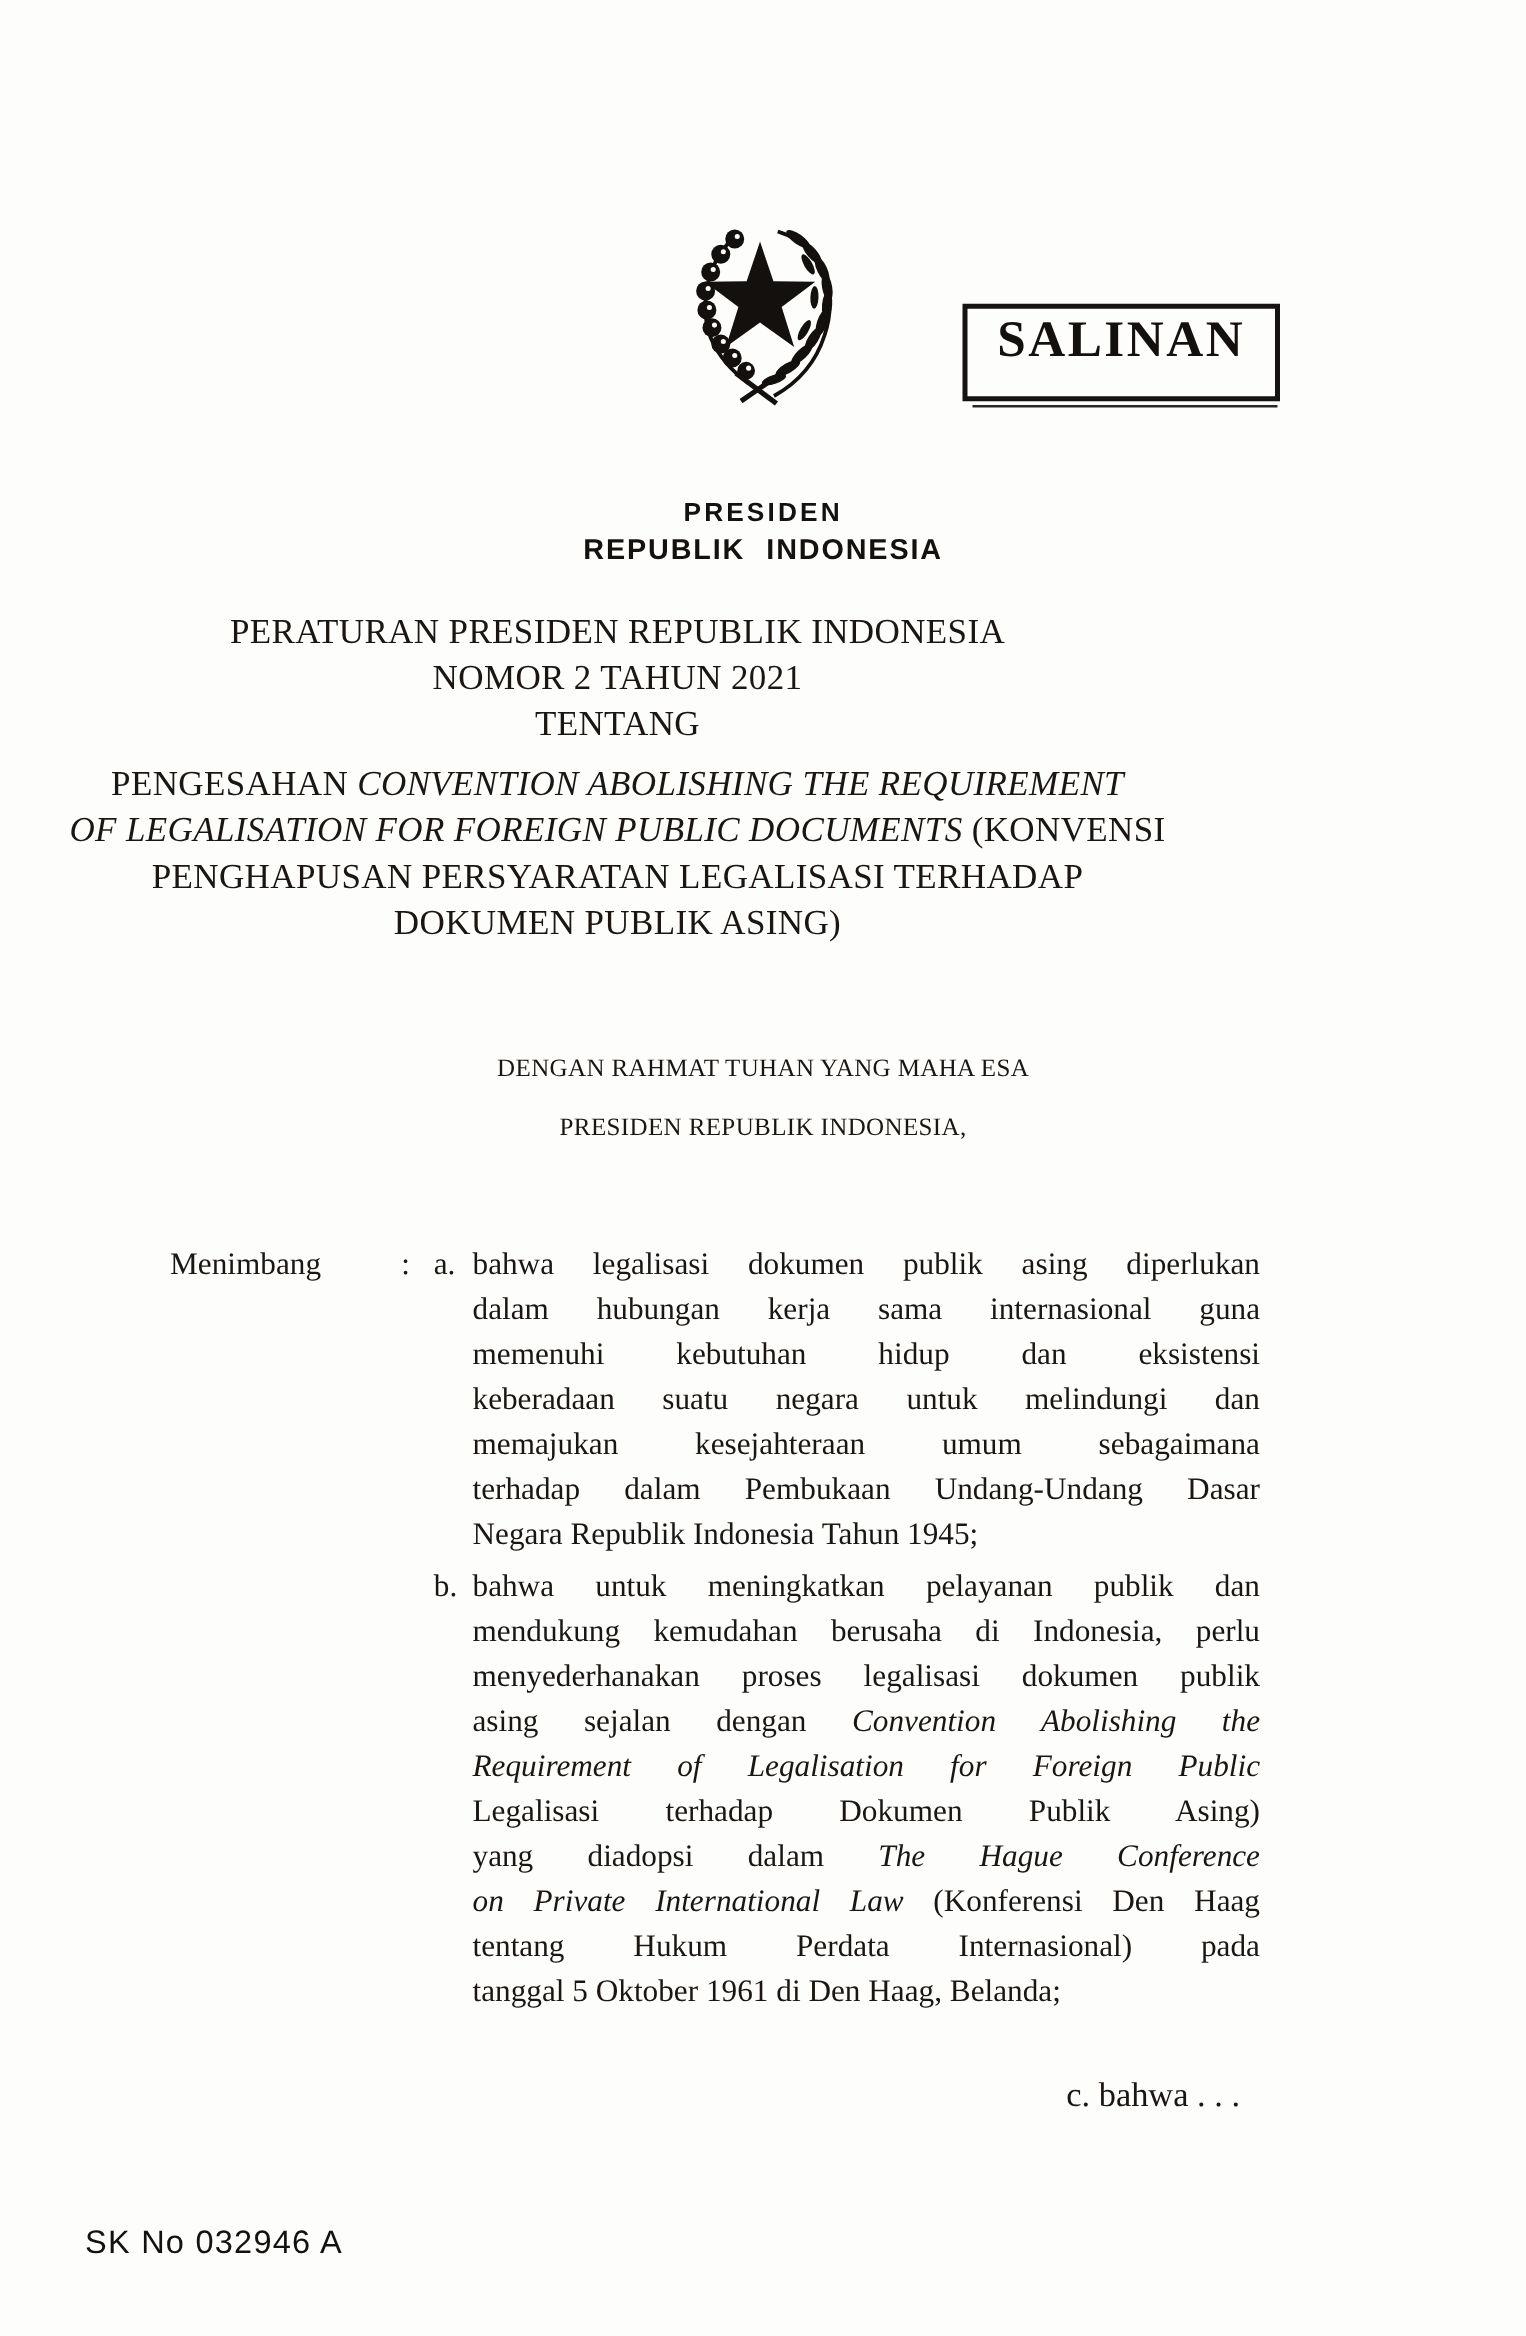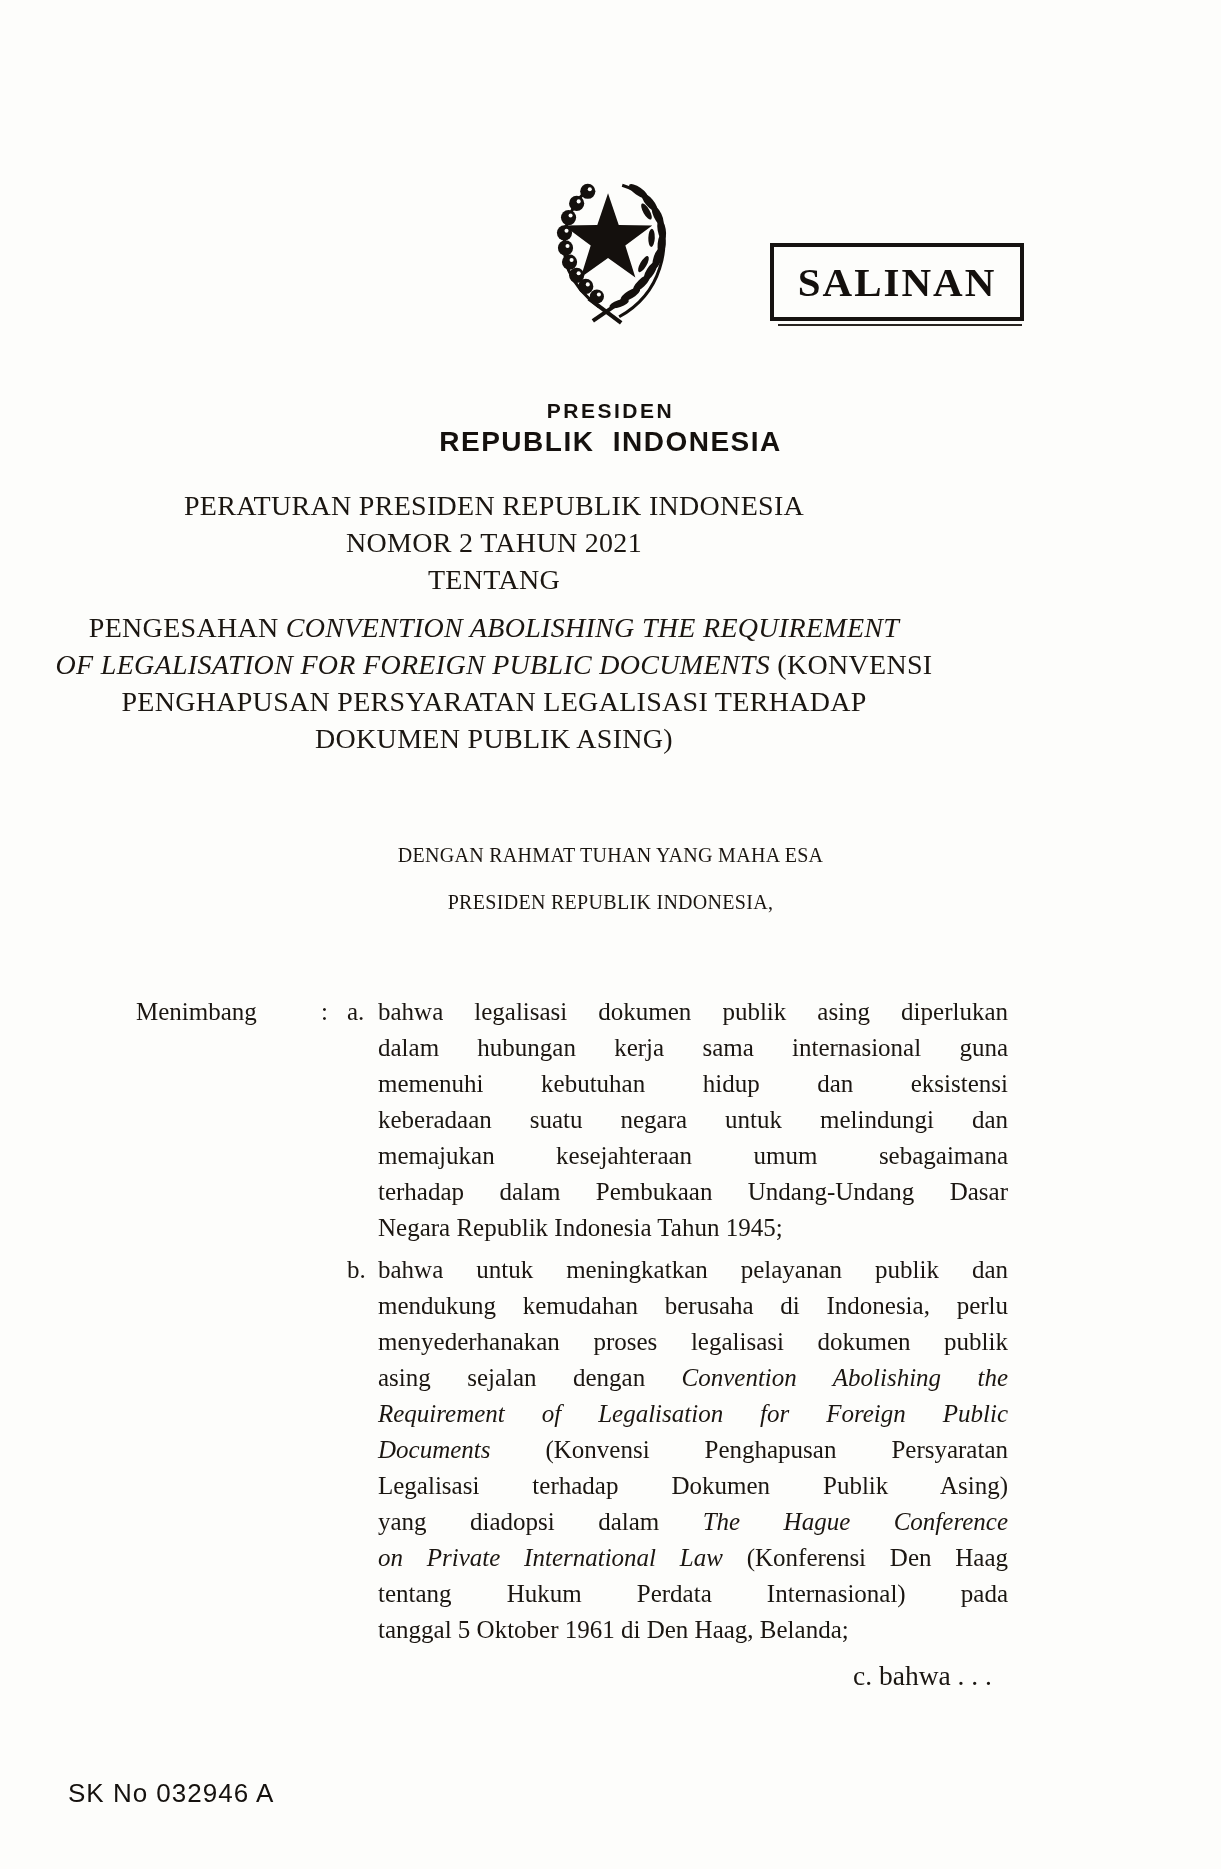--- a/index.html
+++ b/index.html
@@ -14,38 +14,38 @@
   }
 
   
   .emblem{position:absolute;left:524px;top:166px;width:164px;height:172px;}
   .emblem svg{width:100%;height:100%;}
 
   
   .stamp{
     position:absolute;left:770px;top:243px;width:246px;height:70px;
     border:4px solid #161311;
-    display:flex;align-items:center;justify-content:center;
+    display:flex;justify-content:center;
   }
   .stamp:after{
     content:"";position:absolute;left:4px;right:-2px;bottom:-9px;height:2px;
     background:#2a2622;
   }
   .stamp-label{
     font-weight:bold;font-size:41px;letter-spacing:2px;color:#14100d;
     font-family:"Liberation Serif", serif;
   }
 
   
   .letterhead{
     position:absolute;left:0;top:360px;width:1221px;text-align:center;
     font-family:"Liberation Sans", sans-serif;font-weight:bold;color:#15110e;
   }
   .lh1{font-size:21px;letter-spacing:2.5px;margin-top:39px;}
-  .lh2{font-size:28px;letter-spacing:1.5px;word-spacing:9px;margin-top:3px;}
+  .lh2{font-size:23px;letter-spacing:1.5px;word-spacing:9px;margin-top:3px;}
 
   
   .title-block{
     position:absolute;left:0;top:487px;width:988px;text-align:center;
     font-size:28px;line-height:37px;letter-spacing:0.3px;
   }
   .title-block .tline:nth-child(4){margin-top:11px;}
 
   
   .preamble{
@@ -177,21 +177,20 @@
           </div>
         </div>
         <div class="cons-item">
           <div class="item-marker">b.</div>
           <div class="item-lines">
             <div class="tline jl"><span>bahwa untuk meningkatkan pelayanan publik dan</span></div>
             <div class="tline jl"><span>mendukung kemudahan berusaha di Indonesia, perlu</span></div>
             <div class="tline jl"><span>menyederhanakan proses legalisasi dokumen publik</span></div>
             <div class="tline jl"><span>asing sejalan dengan </span><span class="it">Convention Abolishing the</span></div>
             <div class="tline jl"><span class="it">Requirement of Legalisation for Foreign Public</span></div>
-            <div class="tline jl"><span class="it">Documents</span><span> (Konvensi Penghapusan Persyaratan</span></div>
             <div class="tline jl"><span>Legalisasi terhadap Dokumen Publik Asing)</span></div>
             <div class="tline jl"><span>yang diadopsi dalam </span><span class="it">The Hague Conference</span></div>
             <div class="tline jl"><span class="it">on Private International Law</span><span> (Konferensi Den Haag</span></div>
             <div class="tline jl"><span>tentang Hukum Perdata Internasional) pada</span></div>
             <div class="tline"><span>tanggal 5 Oktober 1961  di Den Haag, Belanda;</span></div>
           </div>
         </div>
       </div>
   </div>
 

